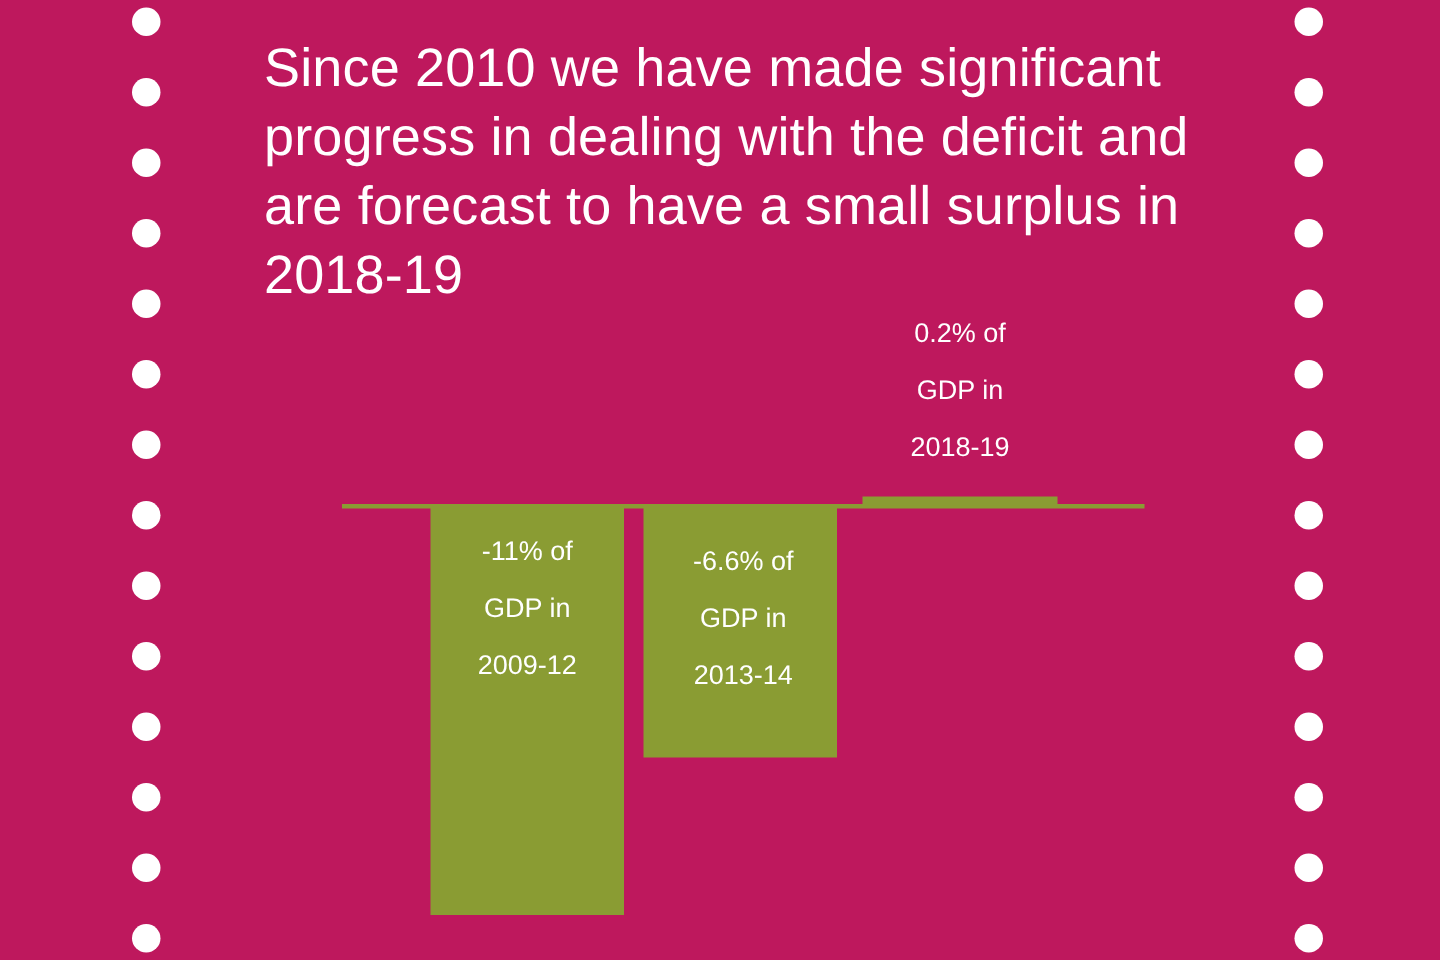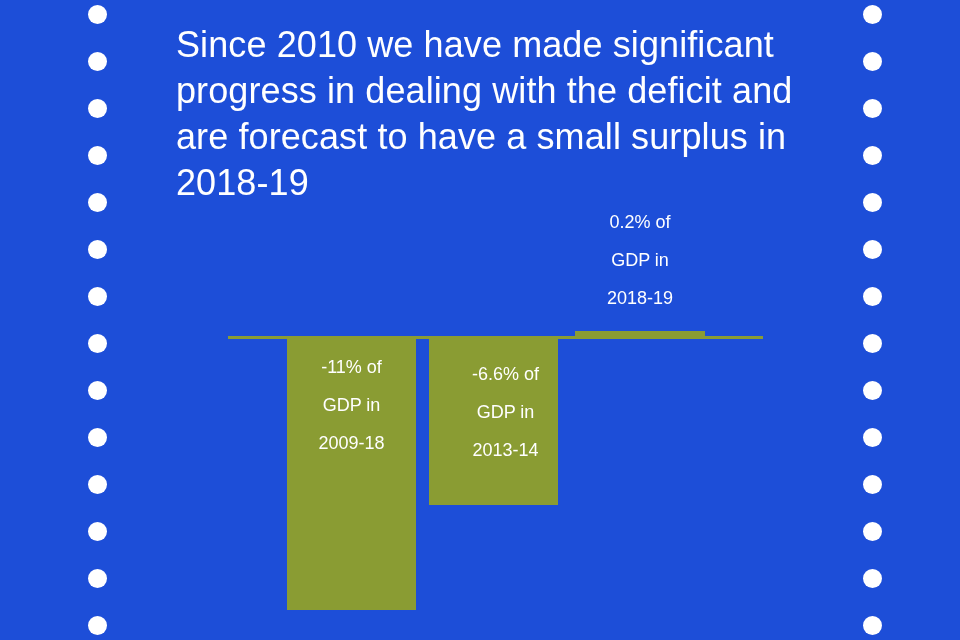--- a/index.html
+++ b/index.html
@@ -11,21 +11,21 @@
     width: 960px;
     height: 640px;
     overflow: hidden;
     font-family: "Liberation Sans", sans-serif;
   }
 
   #poster {
     position: relative;
     width: 960px;
     height: 640px;
-    background: #1d4ed8;
+    background: #be185d;
     overflow: hidden;
   }
 
   
   .dot-rail {
     position: absolute;
     top: 0;
     width: 40px;
     height: 640px;
   }
@@ -103,21 +103,20 @@
   #bar-2013-14 {
     left: 429px;
     top: 338px;
     width: 129px;
     height: 167px;
   }
   #label-2013-14 {
     left: 429px;
     top: 355px;
     width: 133px;
-    margin-left: 10px;
   }
 
   
   #bar-2018-19 {
     left: 575px;
     top: 331px;
     width: 130px;
     height: 6px;
   }
   #label-2018-19 {
@@ -179,21 +178,21 @@
 
   <div id="headline">Since 2010 we have made significant progress in dealing with the deficit and are forecast to have a small surplus in 2018-19</div>
 
   <div id="chart">
 
     <div id="axis-line"></div>
 
     <div class="bar" id="bar-2009-10"></div>
     <div class="bar-label" id="label-2009-10">-11% of
 GDP in
-2009-18</div>
+2009-12</div>
 
     <div class="bar" id="bar-2013-14"></div>
     <div class="bar-label" id="label-2013-14">-6.6% of
 GDP in
 2013-14</div>
 
     <div class="bar" id="bar-2018-19"></div>
     <div class="bar-label" id="label-2018-19">0.2% of
 GDP in
 2018-19</div>

